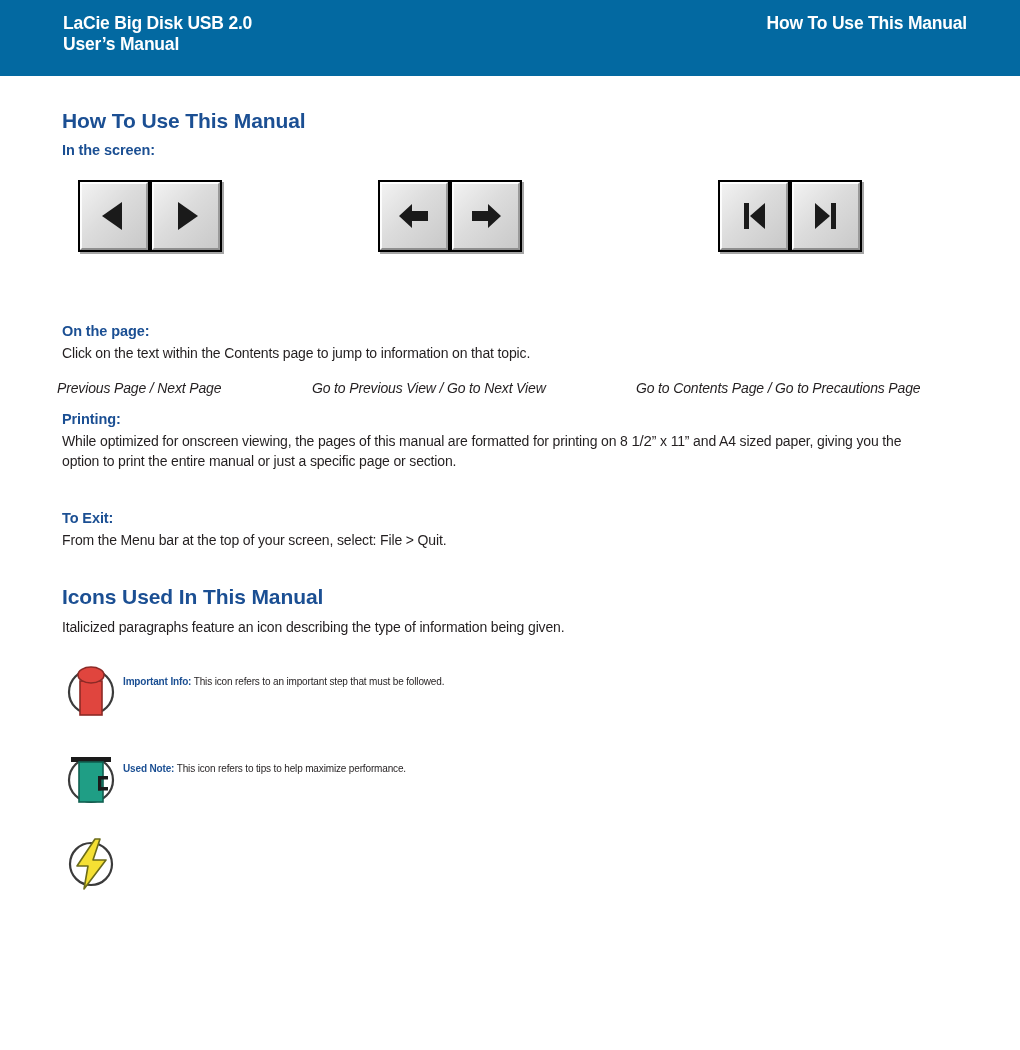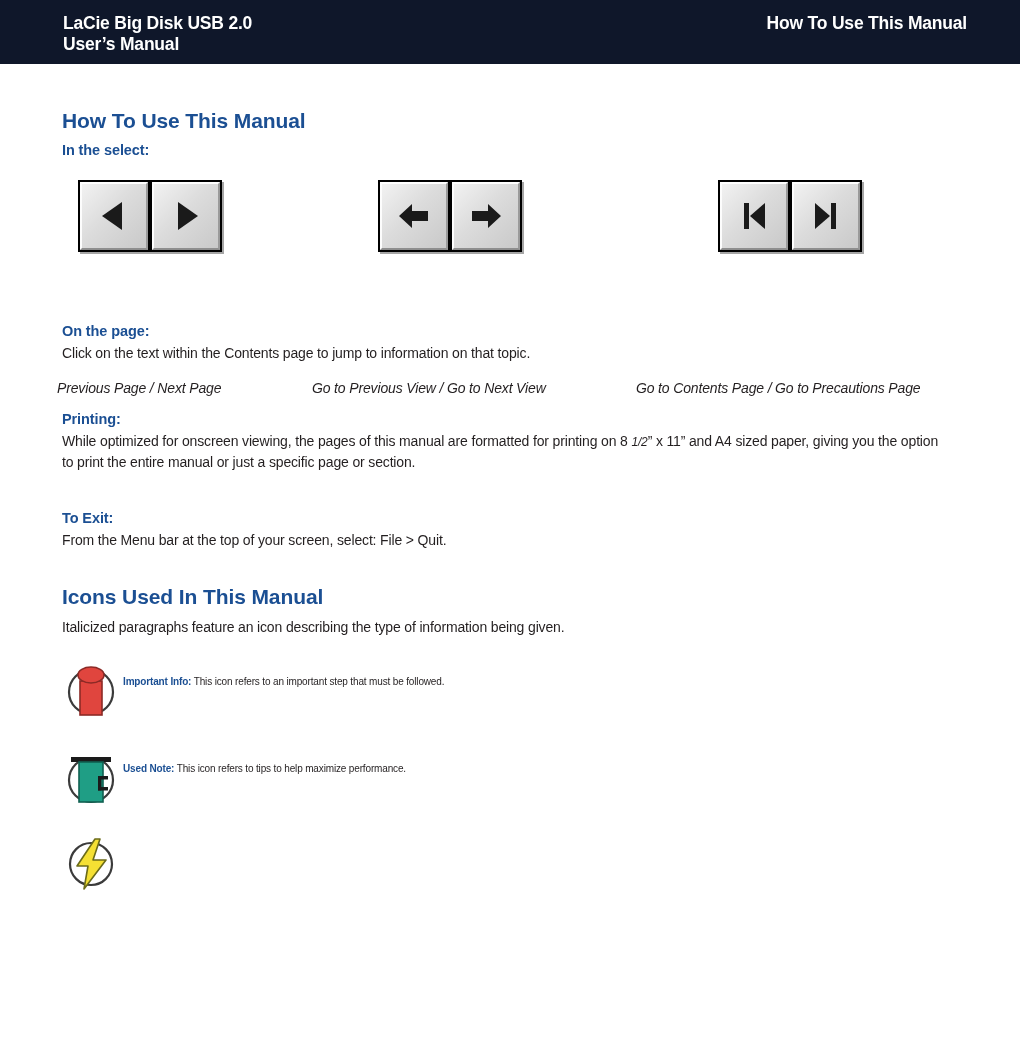--- a/index.html
+++ b/index.html
@@ -14,22 +14,22 @@
     overflow: hidden;
     position: relative;
   }
 
   
   .banner {
     position: absolute;
     left: 0;
     top: 0;
     width: 1020px;
-    height: 64px;
-    background: #0f172a;
+    height: 76px;
+    background: #0369a1;
     box-sizing: border-box;
   }
   .banner-left {
     position: absolute;
     left: 63px;
     top: 13px;
     color: #ffffff;
     font-weight: bold;
     font-size: 17.5px;
     line-height: 21px;
@@ -71,22 +71,21 @@
     margin: 0;
     padding: 0;
   }
   .body-text {
     color: #231f20;
     font-size: 14px;
     line-height: 20px;
     letter-spacing: -0.15px;
   }
   .small-frac {
-    font-size: 12px;
-    font-style: italic;
+    font-size: 15px;
   }
 
   #title-how-to { position: absolute; left: 62px; top: 33px; }
   #sub-toolbar  { position: absolute; left: 62px; top: 66px; }
 
   
   .btn-row {
     position: absolute;
     top: 104px;
     left: 0;
@@ -184,21 +183,21 @@
   <div class="banner-left">
     <div>LaCie Big Disk USB 2.0</div>
     <div>User’s Manual</div>
   </div>
   <div class="banner-right">How To Use This Manual</div>
 </div>
 
 <div class="page">
 
   <h1 class="h1" id="title-how-to">How To Use This Manual</h1>
-  <div class="h2" id="sub-toolbar">In the select:</div>
+  <div class="h2" id="sub-toolbar">In the screen:</div>
 
   <div class="btn-row">
 
     <div class="btn-group g1">
       <div class="tbtn">
         <span>
           <svg width="30" height="32" viewBox="0 0 30 32" aria-hidden="true">
             <polygon points="23,2 23,30 3,16" fill="#1a1a1a"></polygon>
           </svg>
         </span>

